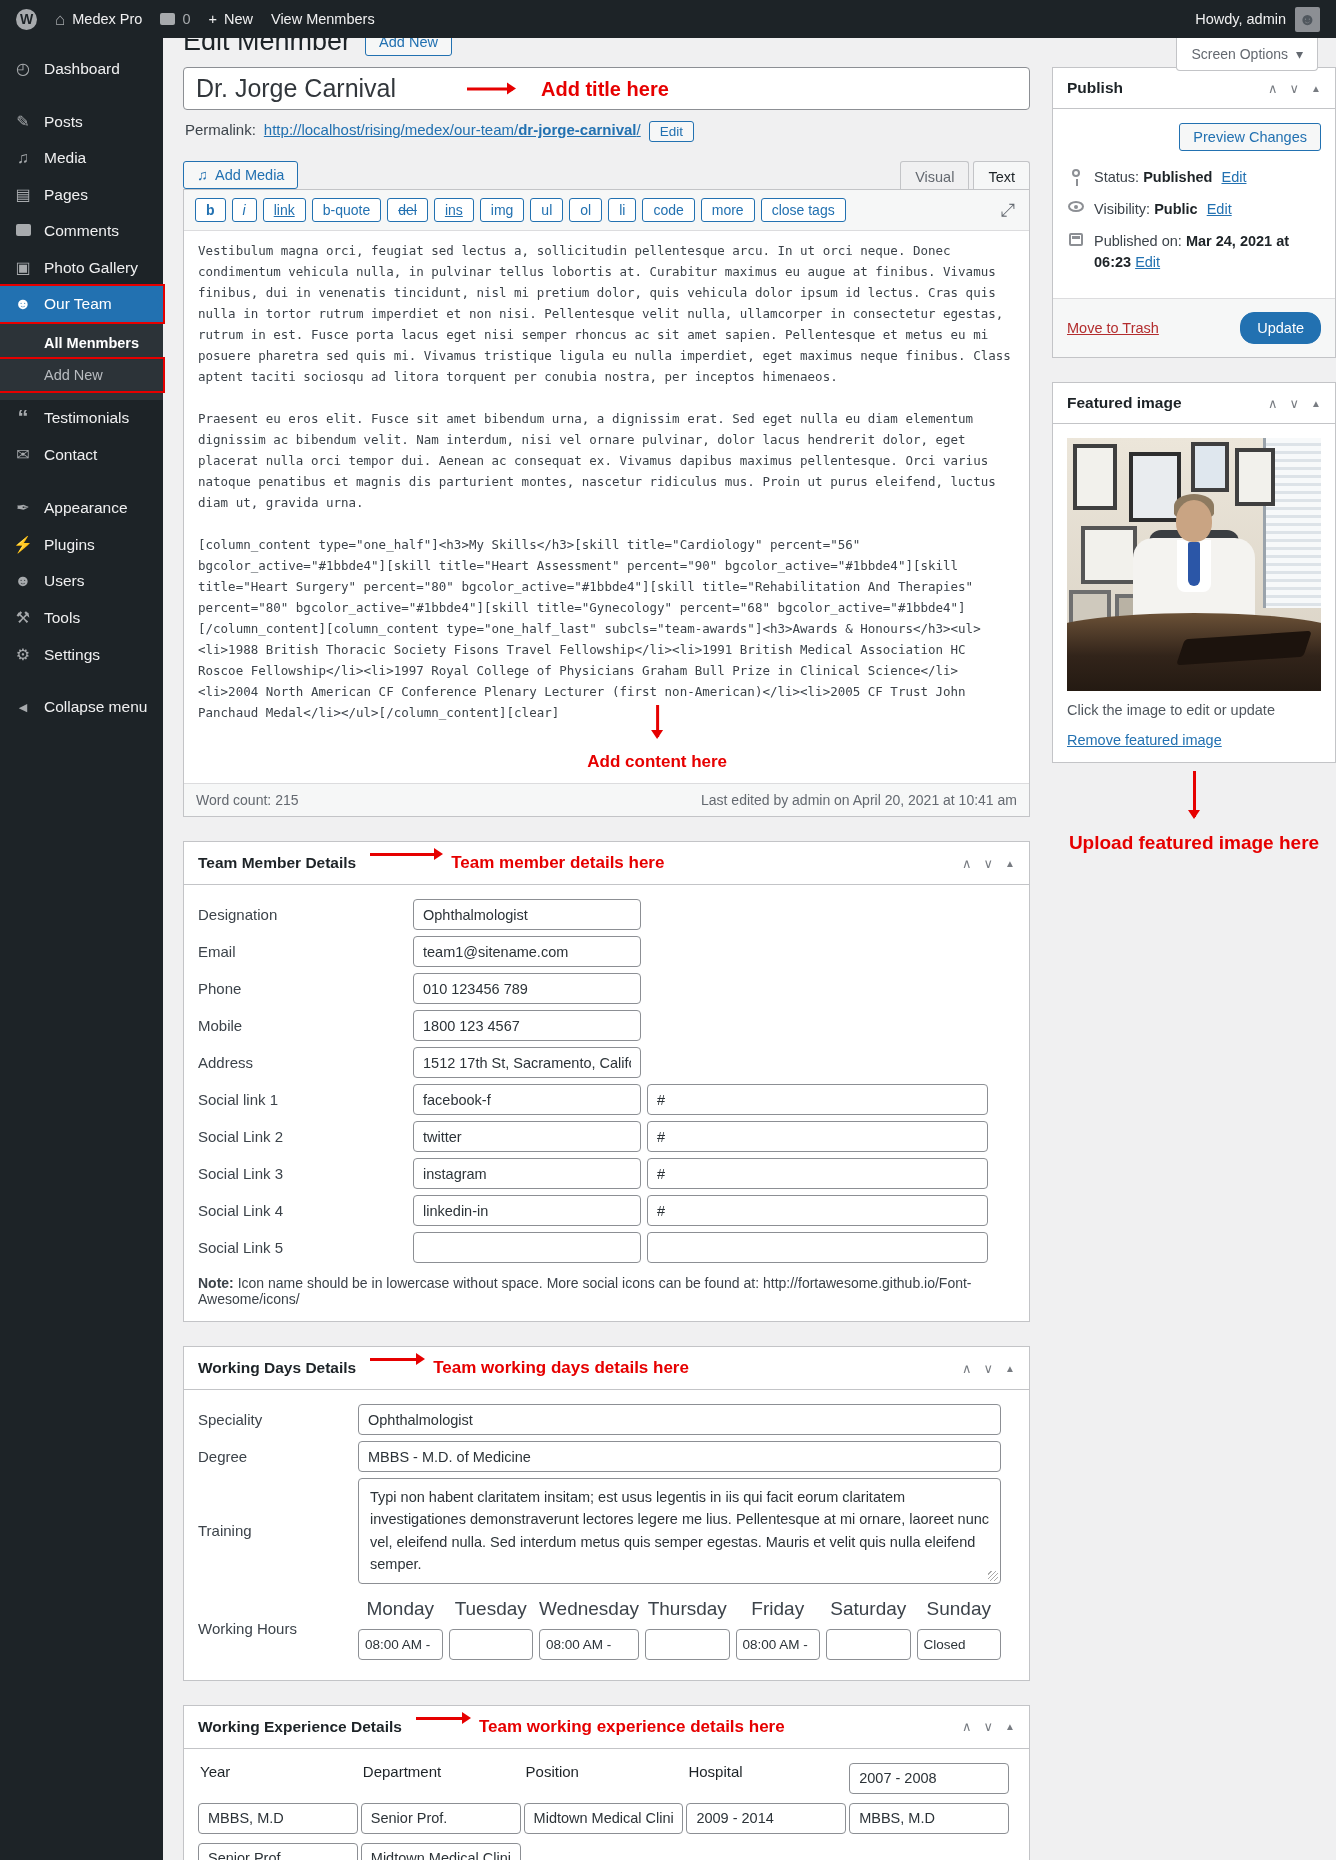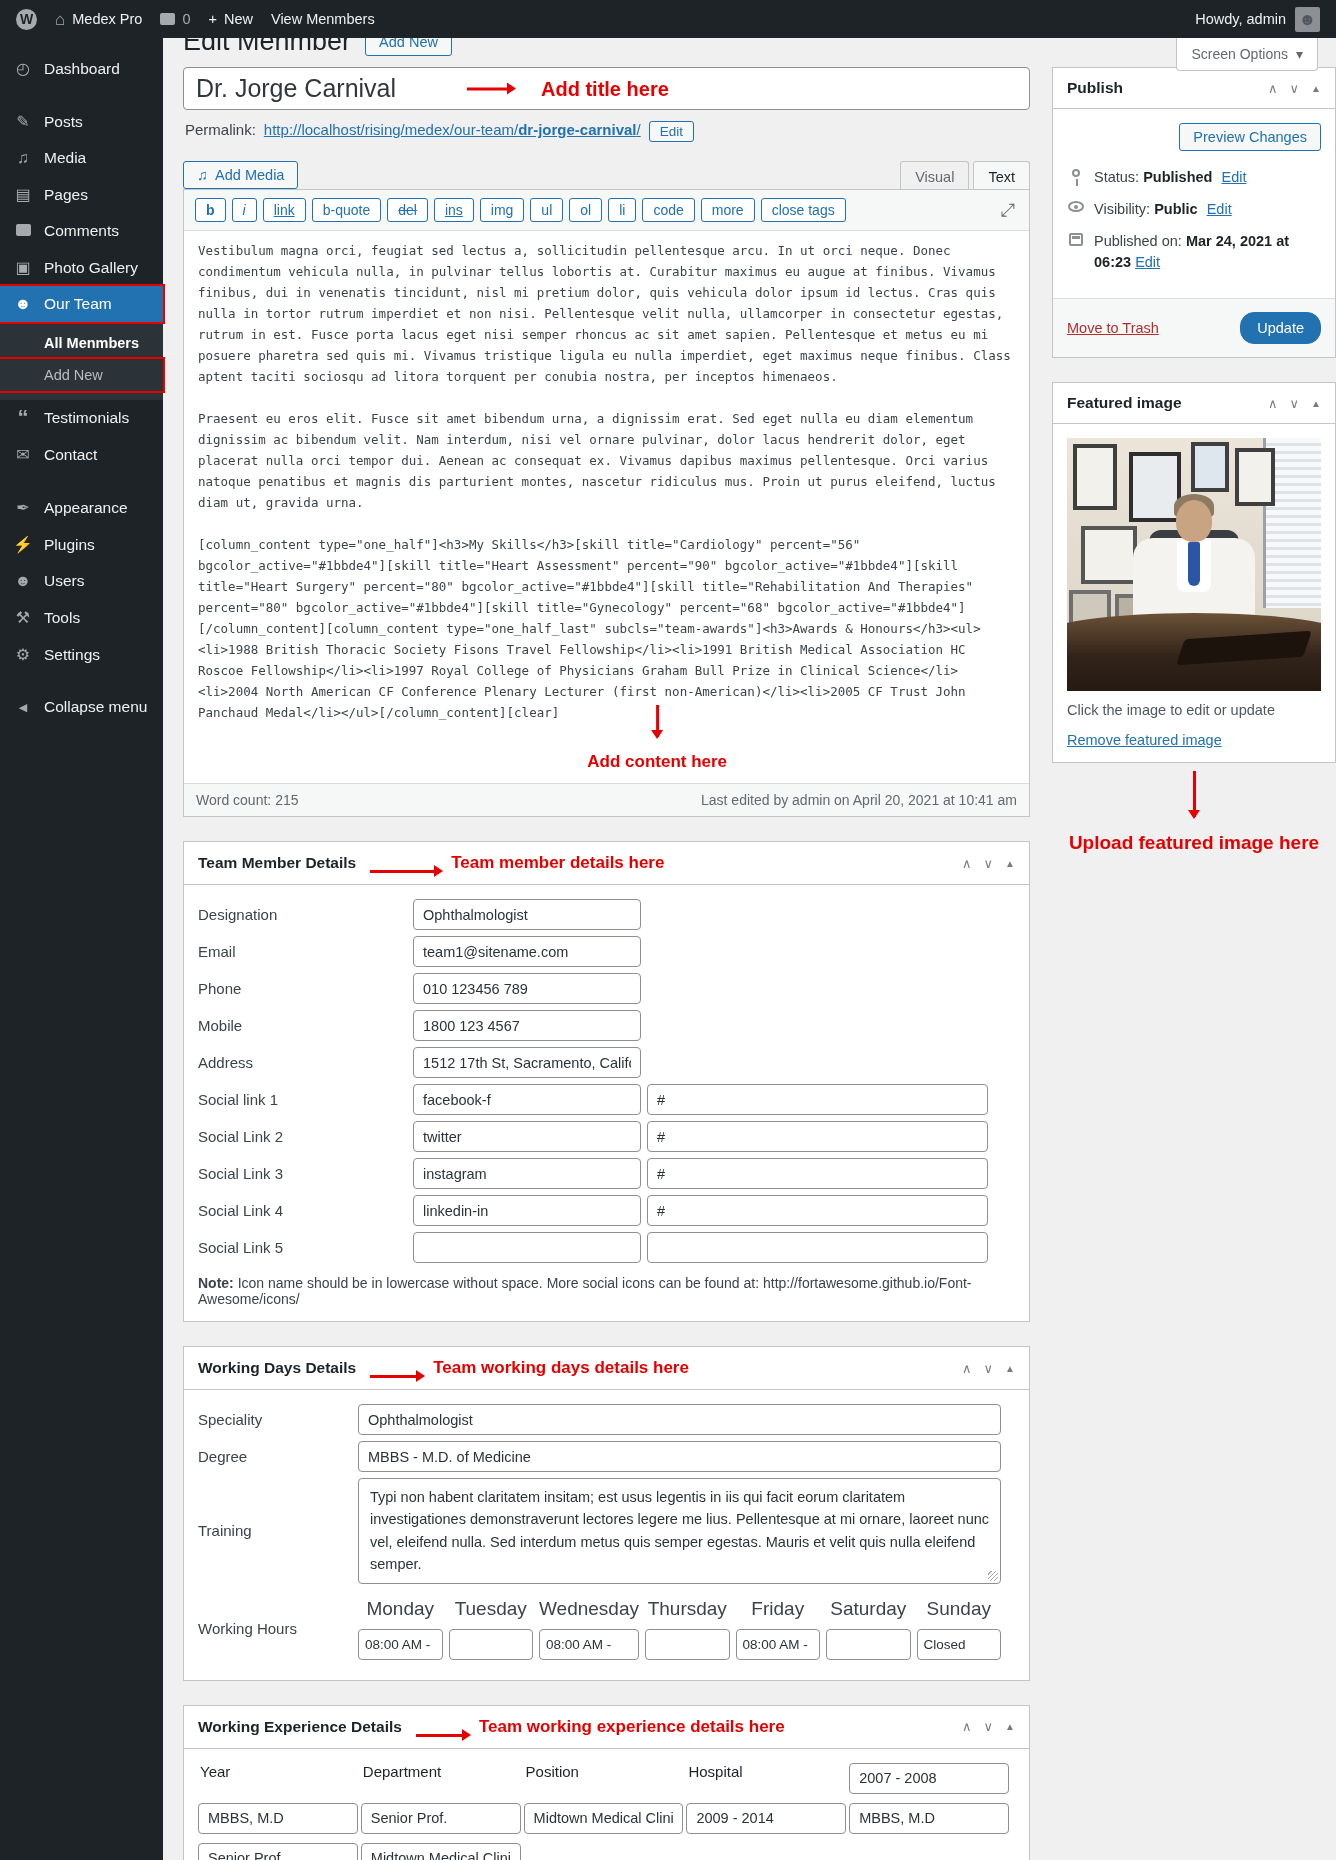--- a/index.html
+++ b/index.html
@@ -94,21 +94,21 @@
 
   
   .postbox{background:#fff;border:1px solid var(--border);margin-top:24px}
   .side .postbox:first-child{margin-top:0}
   .pb-head{display:flex;align-items:center;padding:11px 14px;border-bottom:1px solid var(--border);gap:14px}
   .pb-title{font-weight:bold;font-size:15.5px;color:var(--dark)}
   .pb-controls{margin-left:auto;color:#787c82;display:flex;gap:12px;align-items:center}
   .pb-controls span{cursor:pointer;font-size:13px}
   .pb-controls .tgl{font-size:10px}
   .pb-body{padding:14px}
-  .head-ann{display:flex;align-items:flex-end;gap:11px}
+  .head-ann{display:flex;align-items:flex-start;gap:11px}
   .head-ann .ann-text{font-size:17px;white-space:nowrap}
 
   .frow{display:flex;align-items:center;margin-bottom:6px}
   .frow > label{width:215px;flex:none;font-size:15px;color:#3c434a}
   .inp{height:31px;border:1px solid var(--inputb);border-radius:4px;padding:0 9px;font-size:14.5px;
        color:#2c3338;background:#fff;font-family:inherit}
   .w-228{width:228px}
   .social-url{width:341px;margin-left:6px}
   .note{margin-top:12px;font-size:14px;color:#3c434a}
 

